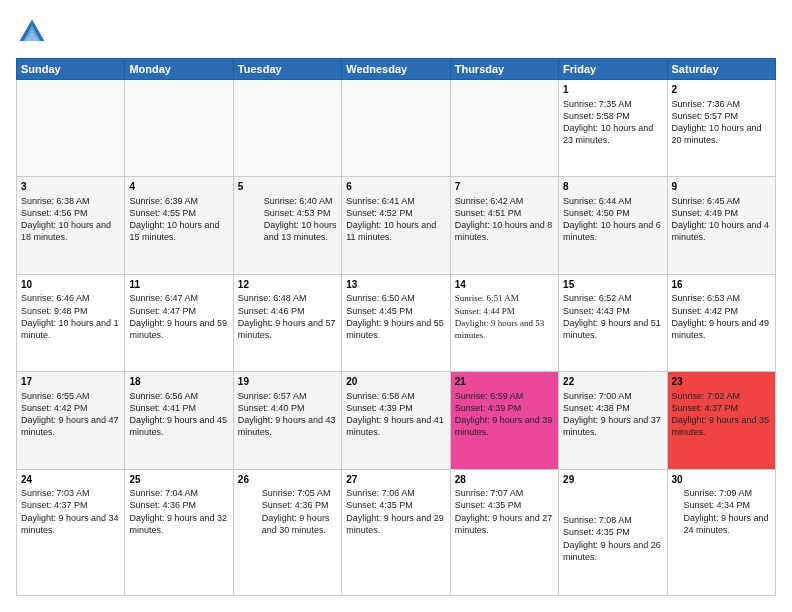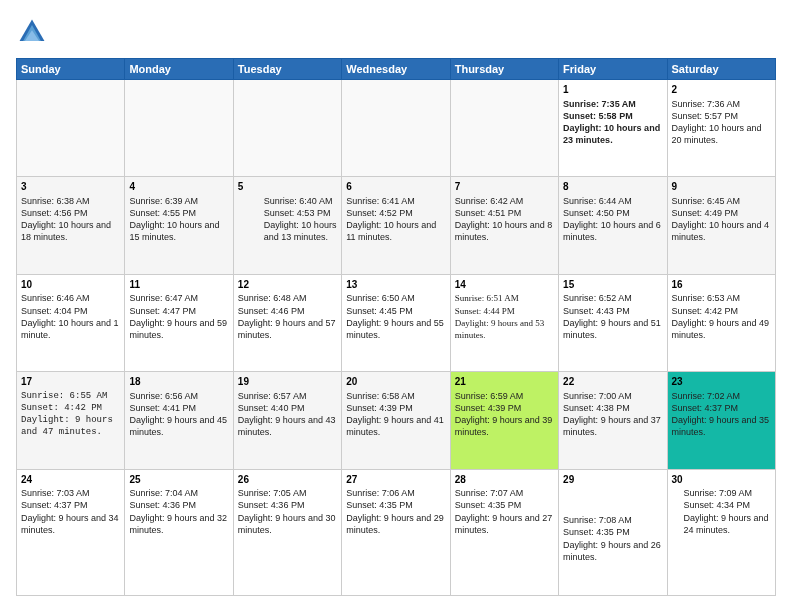--- a/index.html
+++ b/index.html
@@ -131,21 +131,21 @@
     </thead>
     <tbody id="calendar-body">
     <tr class="week-row">
           <td class="empty-cell"></td>
           <td class="empty-cell"></td>
           <td class="empty-cell"></td>
           <td class="empty-cell"></td>
           <td class="empty-cell"></td>
           <td>
             <span class="day-num">1</span>
-            <div class="day-info" style="white-space: pre-line; font-weight: bold;">Sunrise: 7:35 AM
+            <div class="day-info" style="white-space: pre-line;">Sunrise: 7:35 AM
 Sunset: 5:58 PM
 Daylight: 10 hours and 23 minutes.</div>
           </td>
           <td>
             <span class="day-num">2</span>
             <div class="day-info" style="white-space: pre-line;">Sunrise: 7:36 AM
 Sunset: 5:57 PM
 Daylight: 10 hours and 20 minutes.</div>
           </td>
         </tr>
@@ -190,21 +190,21 @@
             <span class="day-num">9</span>
             <div class="day-info" style="white-space: pre-line;">Sunrise: 6:45 AM
 Sunset: 4:49 PM
 Daylight: 10 hours and 4 minutes.</div>
           </td>
         </tr>
         <tr class="week-row">
           <td>
             <span class="day-num">10</span>
             <div class="day-info" style="white-space: pre-line;">Sunrise: 6:46 AM
-Sunset: 4:04 PM
+Sunset: 9:48 PM
 Daylight: 10 hours and 1 minute.</div>
           </td>
           <td>
             <span class="day-num">11</span>
             <div class="day-info" style="white-space: pre-line;">Sunrise: 6:47 AM
 Sunset: 4:47 PM
 Daylight: 9 hours and 59 minutes.</div>
           </td>
           <td>
             <span class="day-num">12</span>
@@ -233,21 +233,21 @@
           <td>
             <span class="day-num">16</span>
             <div class="day-info" style="white-space: pre-line;">Sunrise: 6:53 AM
 Sunset: 4:42 PM
 Daylight: 9 hours and 49 minutes.</div>
           </td>
         </tr>
         <tr class="week-row" style="background: rgb(245, 245, 245);">
           <td style="background: rgb(245, 245, 245);">
             <span class="day-num">17</span>
-            <div class="day-info" style="white-space: pre-line; font-family: Liberation Mono, monospace;">Sunrise: 6:55 AM
+            <div class="day-info" style="white-space: pre-line;">Sunrise: 6:55 AM
 Sunset: 4:42 PM
 Daylight: 9 hours and 47 minutes.</div>
           </td>
           <td style="background: rgb(245, 245, 245);">
             <span class="day-num">18</span>
             <div class="day-info" style="white-space: pre-line;">Sunrise: 6:56 AM
 Sunset: 4:41 PM
 Daylight: 9 hours and 45 minutes.</div>
           </td>
           <td style="background: rgb(245, 245, 245); margin-left: 16px;">
@@ -255,33 +255,33 @@
             <div class="day-info" style="white-space: pre-line;">Sunrise: 6:57 AM
 Sunset: 4:40 PM
 Daylight: 9 hours and 43 minutes.</div>
           </td>
           <td style="background: rgb(245, 245, 245);">
             <span class="day-num">20</span>
             <div class="day-info" style="white-space: pre-line;">Sunrise: 6:58 AM
 Sunset: 4:39 PM
 Daylight: 9 hours and 41 minutes.</div>
           </td>
-          <td style="background: #bef264;">
+          <td style="background: #ec4899;">
             <span class="day-num">21</span>
             <div class="day-info" style="white-space: pre-line;">Sunrise: 6:59 AM
 Sunset: 4:39 PM
 Daylight: 9 hours and 39 minutes.</div>
           </td>
           <td style="background: rgb(245, 245, 245);">
             <span class="day-num">22</span>
             <div class="day-info" style="white-space: pre-line;">Sunrise: 7:00 AM
 Sunset: 4:38 PM
 Daylight: 9 hours and 37 minutes.</div>
           </td>
-          <td style="background: #14b8a6; margin-top: 8px;">
+          <td style="background: #ef4444; margin-top: 8px;">
             <span class="day-num">23</span>
             <div class="day-info" style="white-space: pre-line;">Sunrise: 7:02 AM
 Sunset: 4:37 PM
 Daylight: 9 hours and 35 minutes.</div>
           </td>
         </tr>
         <tr class="week-row">
           <td>
             <span class="day-num">24</span>
             <div class="day-info" style="white-space: pre-line;">Sunrise: 7:03 AM
@@ -289,21 +289,21 @@
 Daylight: 9 hours and 34 minutes.</div>
           </td>
           <td>
             <span class="day-num">25</span>
             <div class="day-info" style="white-space: pre-line;">Sunrise: 7:04 AM
 Sunset: 4:36 PM
 Daylight: 9 hours and 32 minutes.</div>
           </td>
           <td>
             <span class="day-num">26</span>
-            <div class="day-info" style="white-space: pre-line;">Sunrise: 7:05 AM
+            <div class="day-info" style="white-space: pre-line; margin-left: 24px;">Sunrise: 7:05 AM
 Sunset: 4:36 PM
 Daylight: 9 hours and 30 minutes.</div>
           </td>
           <td>
             <span class="day-num">27</span>
             <div class="day-info" style="white-space: pre-line;">Sunrise: 7:06 AM
 Sunset: 4:35 PM
 Daylight: 9 hours and 29 minutes.</div>
           </td>
           <td>

